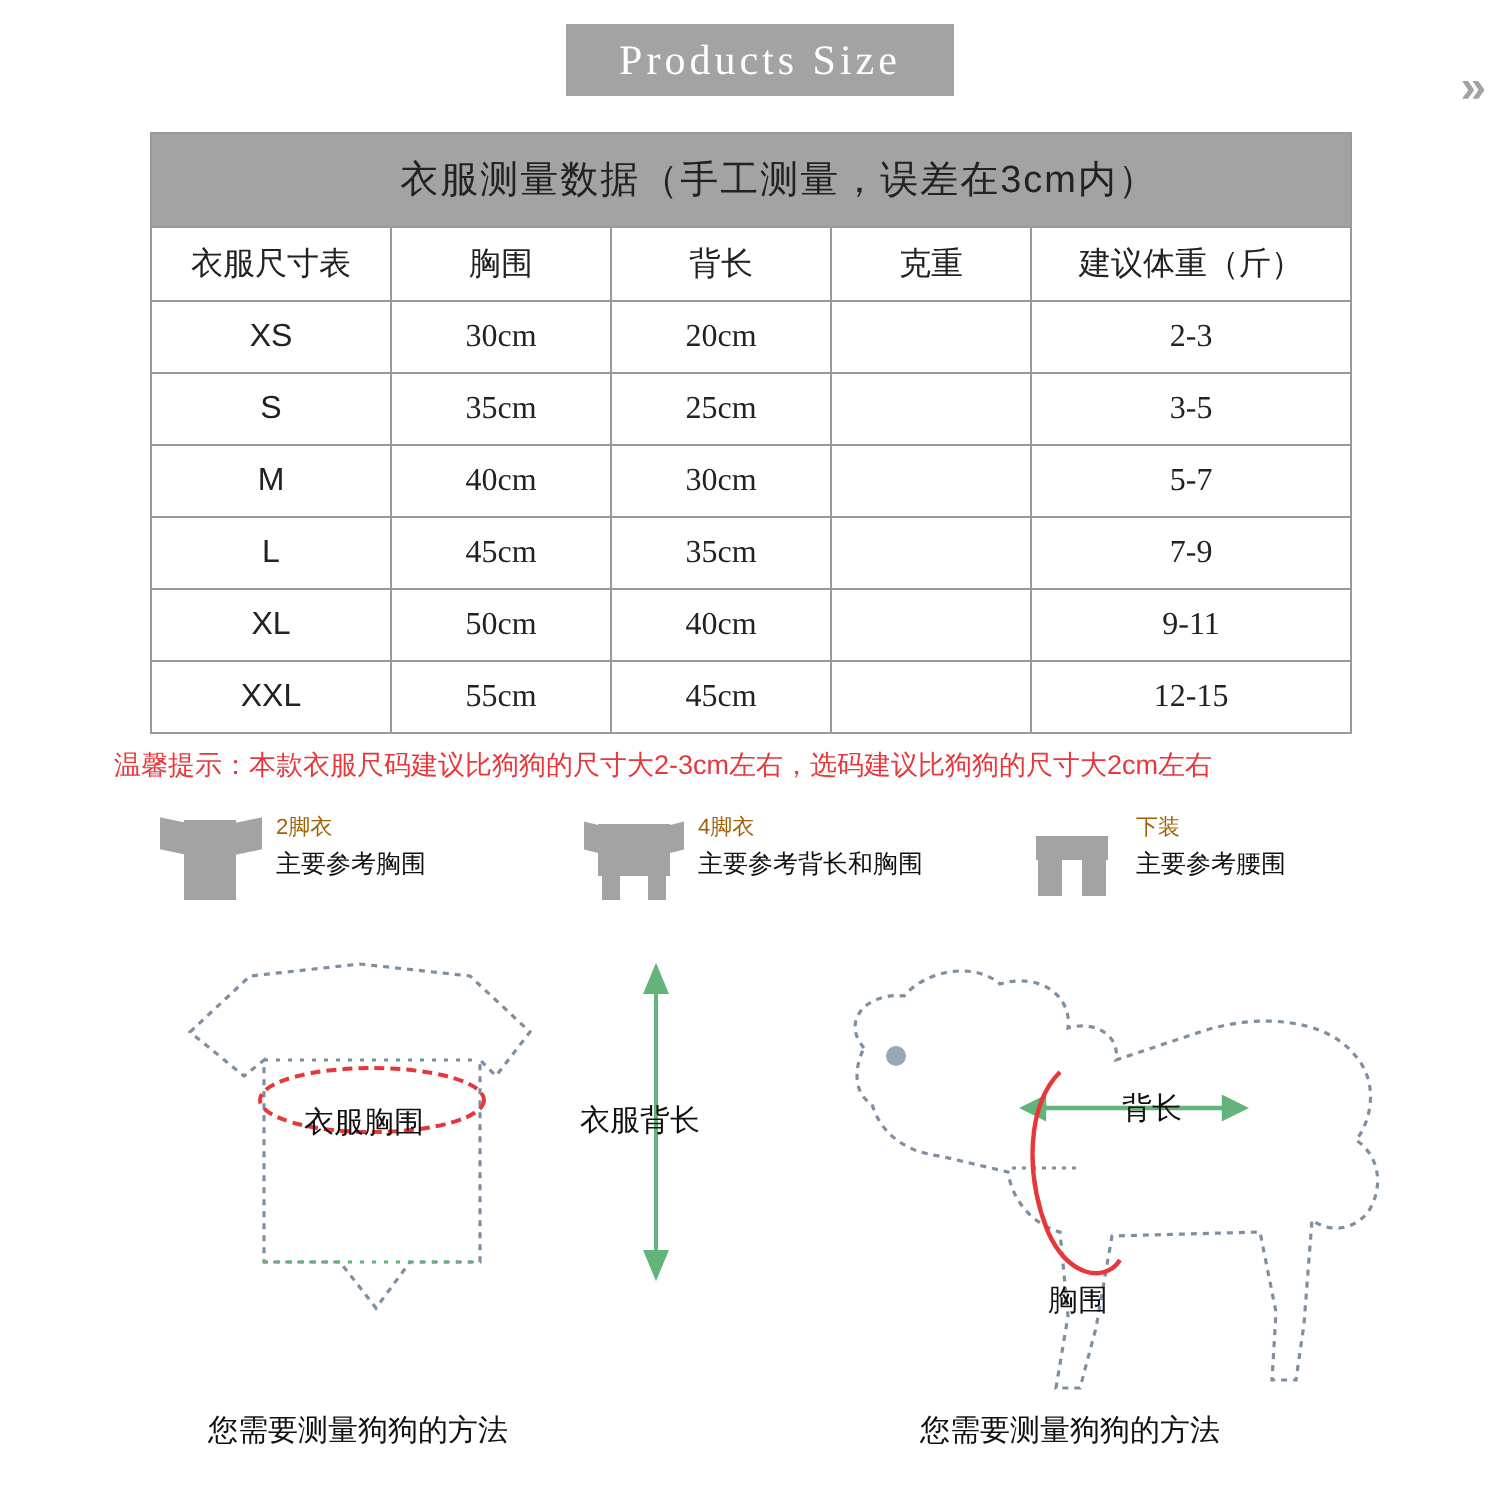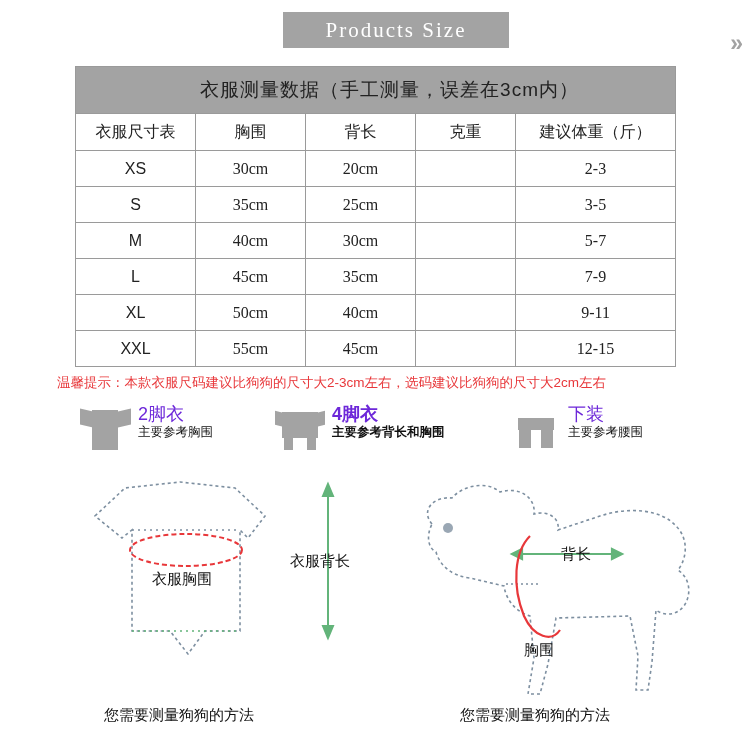--- a/index.html
+++ b/index.html
@@ -18,21 +18,21 @@
     position: relative;
     width: 750px;
     height: 750px;
   }
 
   
   .banner {
     position: absolute;
     left: 283px;
     top: 12px;
-    width: 226px;
+    width: 194px;
     height: 36px;
     background: #a3a3a3;
     display: flex;
     align-items: center;
     justify-content: center;
   }
   .banner-text {
     color: #ffffff;
     font-family: "Liberation Serif", serif;
     font-size: 21px;
@@ -121,31 +121,31 @@
     align-items: flex-start;
   }
   .type .glyph {
     width: 52px;
     height: 50px;
     position: relative;
     margin-right: 6px;
     flex: none;
   }
   .type .txt .t1 {
-    font-size: 18px;
-    color: #6d28d9;
+    font-size: 11px;
+    color: #a16207;
     line-height: 20px;
   }
   .type .txt .t2 {
     font-size: 12.5px;
     color: #111;
     line-height: 17px;
   }
   .t-2jiao { left: 10px; }
-  .t-4jiao { left: 204px; font-weight: bold; }
+  .t-4jiao { left: 221px; }
   .t-xia  { left: 440px; }
 
   .sh { position: absolute; background: #a3a3a3; }
 
   
   .g2 .body { left: 12px; top: 6px; width: 26px; height: 40px; }
   .g2 .sl-l { left: 0px;  top: 6px; width: 13px; height: 16px; transform: skewY(12deg); }
   .g2 .sl-r { left: 38px; top: 6px; width: 13px; height: 16px; transform: skewY(-12deg); }
   .g2 .notch { left: 20px; top: 6px; width: 10px; height: 6px; background:#ffffff; border-radius: 0 0 6px 6px; }
 
@@ -176,21 +176,21 @@
   }
   .cap-left  { left: 104px; top: 706px; }
   .cap-right { left: 460px; top: 706px; }
 
   .lbl {
     position: absolute;
     font-size: 15px;
     color: #111;
     white-space: nowrap;
   }
-  .lbl-chest-garment { left: 152px; top: 570px; }
+  .lbl-chest-garment { left: 152px; top: 552px; }
   .lbl-backlen-garment { left: 290px; top: 551px; line-height: 19px; width: 28px; }
   .lbl-backlen-dog { left: 561px; top: 545px; }
   .lbl-chest-dog { left: 524px; top: 641px; }
 </style>
 </head>
 <body>
 
 <div class="page">
 
   <div class="banner">

